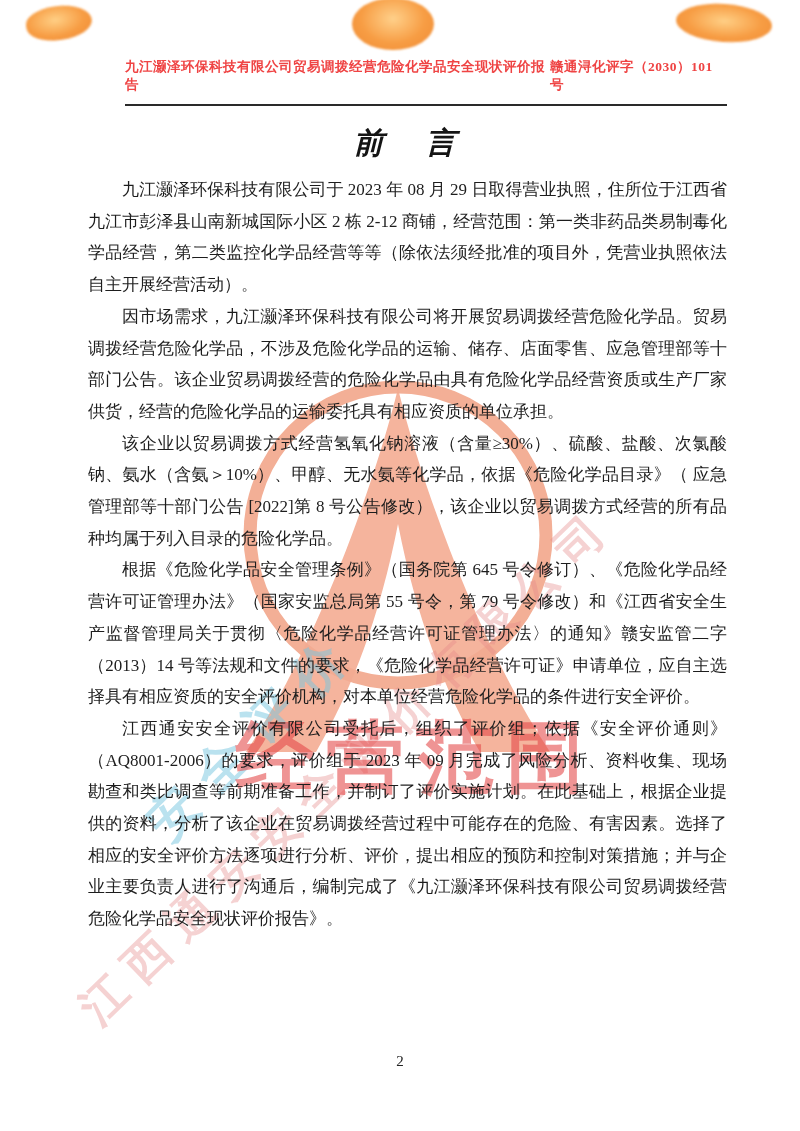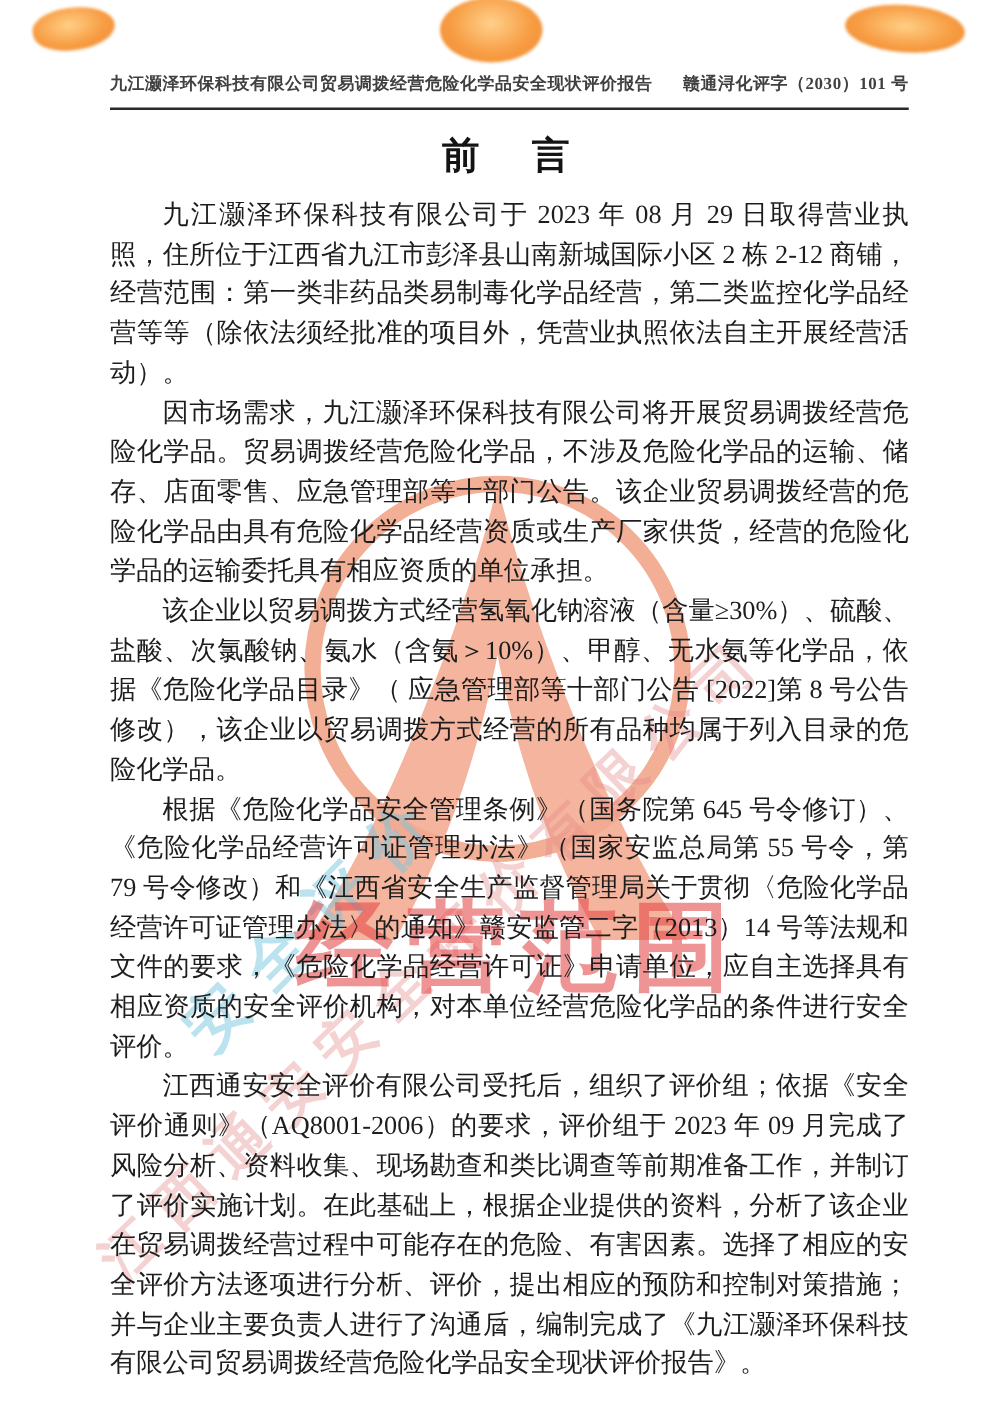--- a/index.html
+++ b/index.html
@@ -44,31 +44,32 @@
     background:radial-gradient(ellipse at 50% 45%, #ffcf85 0%, #f79d44 55%, #ef8a33 100%);
     transform:rotate(4deg);}
   
   .content{
     position:relative;z-index:1;
     padding:58px 73px 0 88px;
     color:#1f1f1f;
   }
   .hdr{
     display:flex;justify-content:space-between;align-items:flex-end;
-    font-size:13.5px;font-weight:bold;color:#404040;
+    font-size:13.5px;font-weight:bold;color:#ef4444;
     padding-bottom:10px;border-bottom:2px solid #2a2a2a;
     letter-spacing:.5px;
+    margin-left:37px;
   }
   .doc-title{
     text-align:center;font-size:30px;font-weight:bold;color:#141414;
-    letter-spacing:6px;margin:16px 0 10px 0;line-height:42px;
+    letter-spacing:6px;margin:16px 0 10px 0;line-height:42px;font-style:italic;
   }
   .body-text p{
     margin:0;text-indent:2em;
-    font-size:21px;line-height:31.7px;
+    font-size:17px;line-height:31.7px;
     text-align:justify;text-justify:inter-character;
     color:#1d1d1d;
   }
   .footer-pagenum{
     position:absolute;z-index:1;left:0;top:1053px;width:100%;
     text-align:center;font-size:15px;color:#222;
   }
 </style>
 </head>
 <body>

